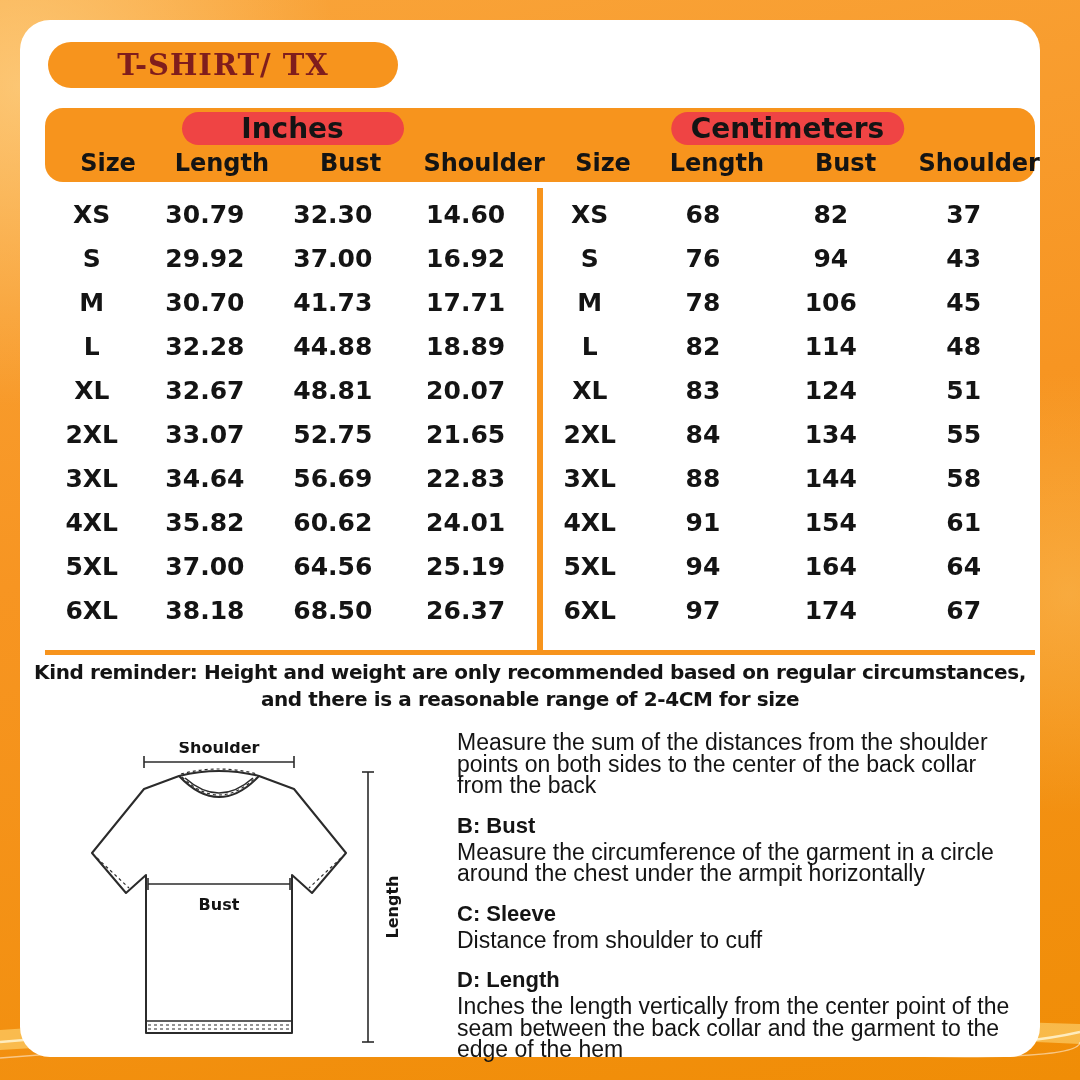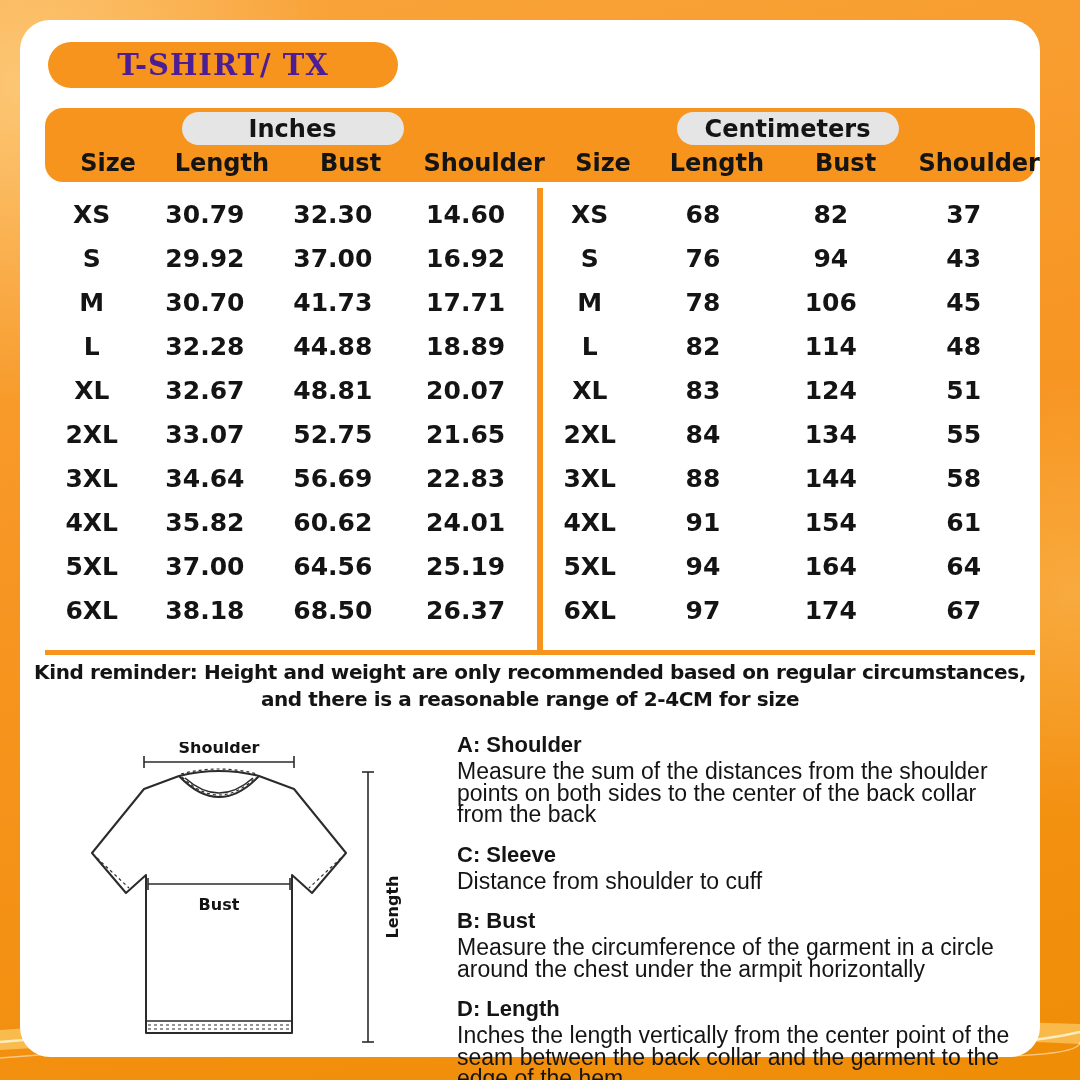--- a/index.html
+++ b/index.html
@@ -24,33 +24,33 @@
   .card{
     position:absolute;left:20px;top:20px;width:1020px;height:1037px;
     background:#ffffff;border-radius:30px;z-index:1;
   }
   
   .title-pill{
     position:absolute;left:28px;top:22px;width:350px;height:46px;border-radius:23px;
     background:var(--orange);display:flex;align-items:center;justify-content:center;
   }
   .title-pill span{
-    color:#4c1d95;font-family:"DejaVu Serif", serif;font-weight:bold;font-size:29px;letter-spacing:1px;
+    color:#7f1d1d;font-family:"DejaVu Serif", serif;font-weight:bold;font-size:29px;letter-spacing:1px;
   }
   
   .band{
     position:absolute;left:25px;top:88px;width:990px;height:74px;
     background:var(--orange);border-radius:18px;display:flex;
   }
   .band-half{width:495px;position:relative;}
   .unit-pill{
     position:absolute;top:4px;left:50%;transform:translateX(-50%);
-    background:#e5e5e5;border-radius:17px;height:33px;min-width:222px;padding:0 20px;box-sizing:border-box;
+    background:#ef4444;border-radius:17px;height:33px;min-width:222px;padding:0 20px;box-sizing:border-box;
     display:flex;align-items:center;justify-content:center;
-    font-weight:bold;font-size:24px;
+    font-weight:bold;font-size:28px;
   }
   .col-headers{
     position:absolute;left:16px;bottom:5px;width:100%;
     display:grid;grid-template-columns:19% 27% 25% 29%;
     font-weight:bold;font-size:24px;text-align:center;
   }
   
   .tbody{position:absolute;left:25px;top:166px;width:990px;display:flex;}
   .grid{
     width:492px;display:grid;grid-template-columns:19% 27% 25% 29%;
@@ -238,30 +238,29 @@
     <text class="svg-label" x="143" y="168" text-anchor="middle">Bust</text>
 
     <line class="thin-line" x1="292" y1="30" x2="292" y2="300"></line>
     <line class="thin-line" x1="286" y1="30" x2="298" y2="30"></line>
     <line class="thin-line" x1="286" y1="300" x2="298" y2="300"></line>
     <text class="svg-label" transform="translate(322,165) rotate(-90)" text-anchor="middle" font-size="17">Length</text>
   </svg>
 
   <div class="guide">
     <div class="guide-item">
-      <p class="guide-heading">A: Shoulder</p>
       <p class="guide-body">Measure the sum of the distances from the shoulder points on both sides to the center of the back collar from the back</p>
+    </div>
+    <div class="guide-item">
+      <p class="guide-heading">B: Bust</p>
+      <p class="guide-body">Measure the circumference of the garment in a circle around the chest under the armpit horizontally</p>
     </div>
     <div class="guide-item">
       <p class="guide-heading">C: Sleeve</p>
       <p class="guide-body">Distance from shoulder to cuff</p>
     </div>
     <div class="guide-item">
-      <p class="guide-heading">B: Bust</p>
-      <p class="guide-body">Measure the circumference of the garment in a circle around the chest under the armpit horizontally</p>
-    </div>
-    <div class="guide-item">
       <p class="guide-heading">D: Length</p>
       <p class="guide-body">Inches the length vertically from the center point of the seam between the back collar and the garment to the edge of the hem</p>
     </div>
   </div>
 
 </div>
 
 </body></html>

